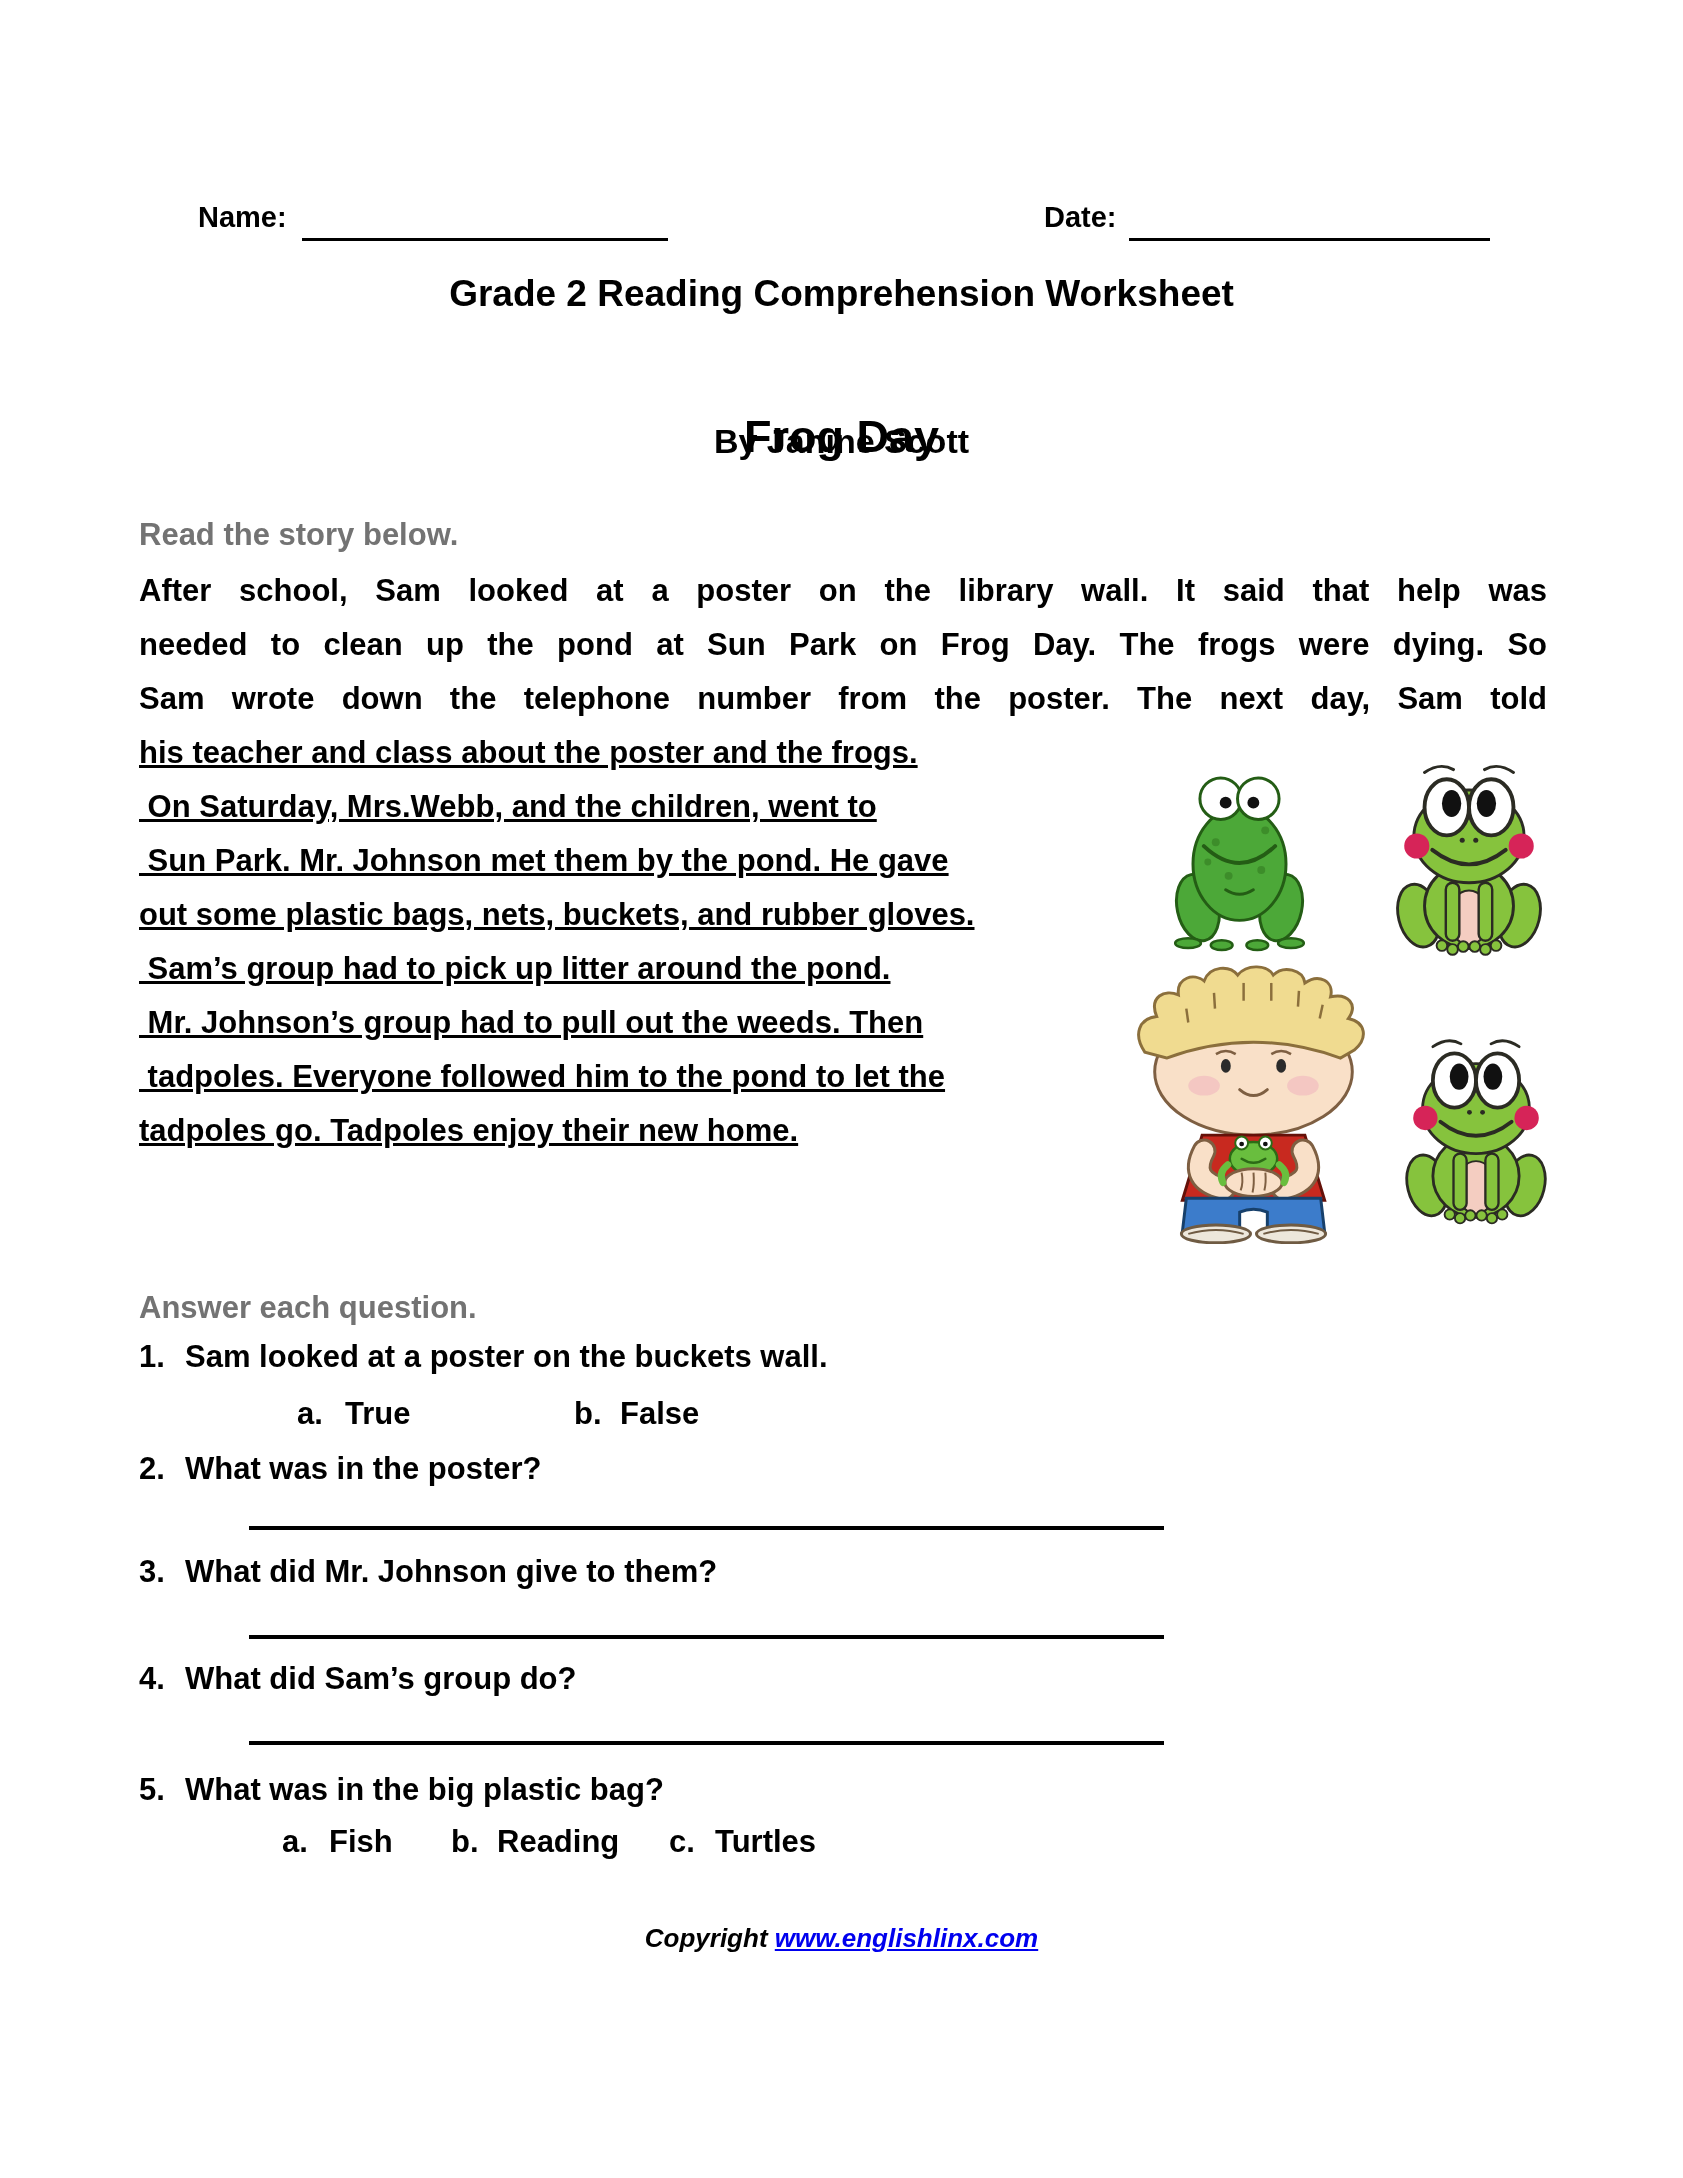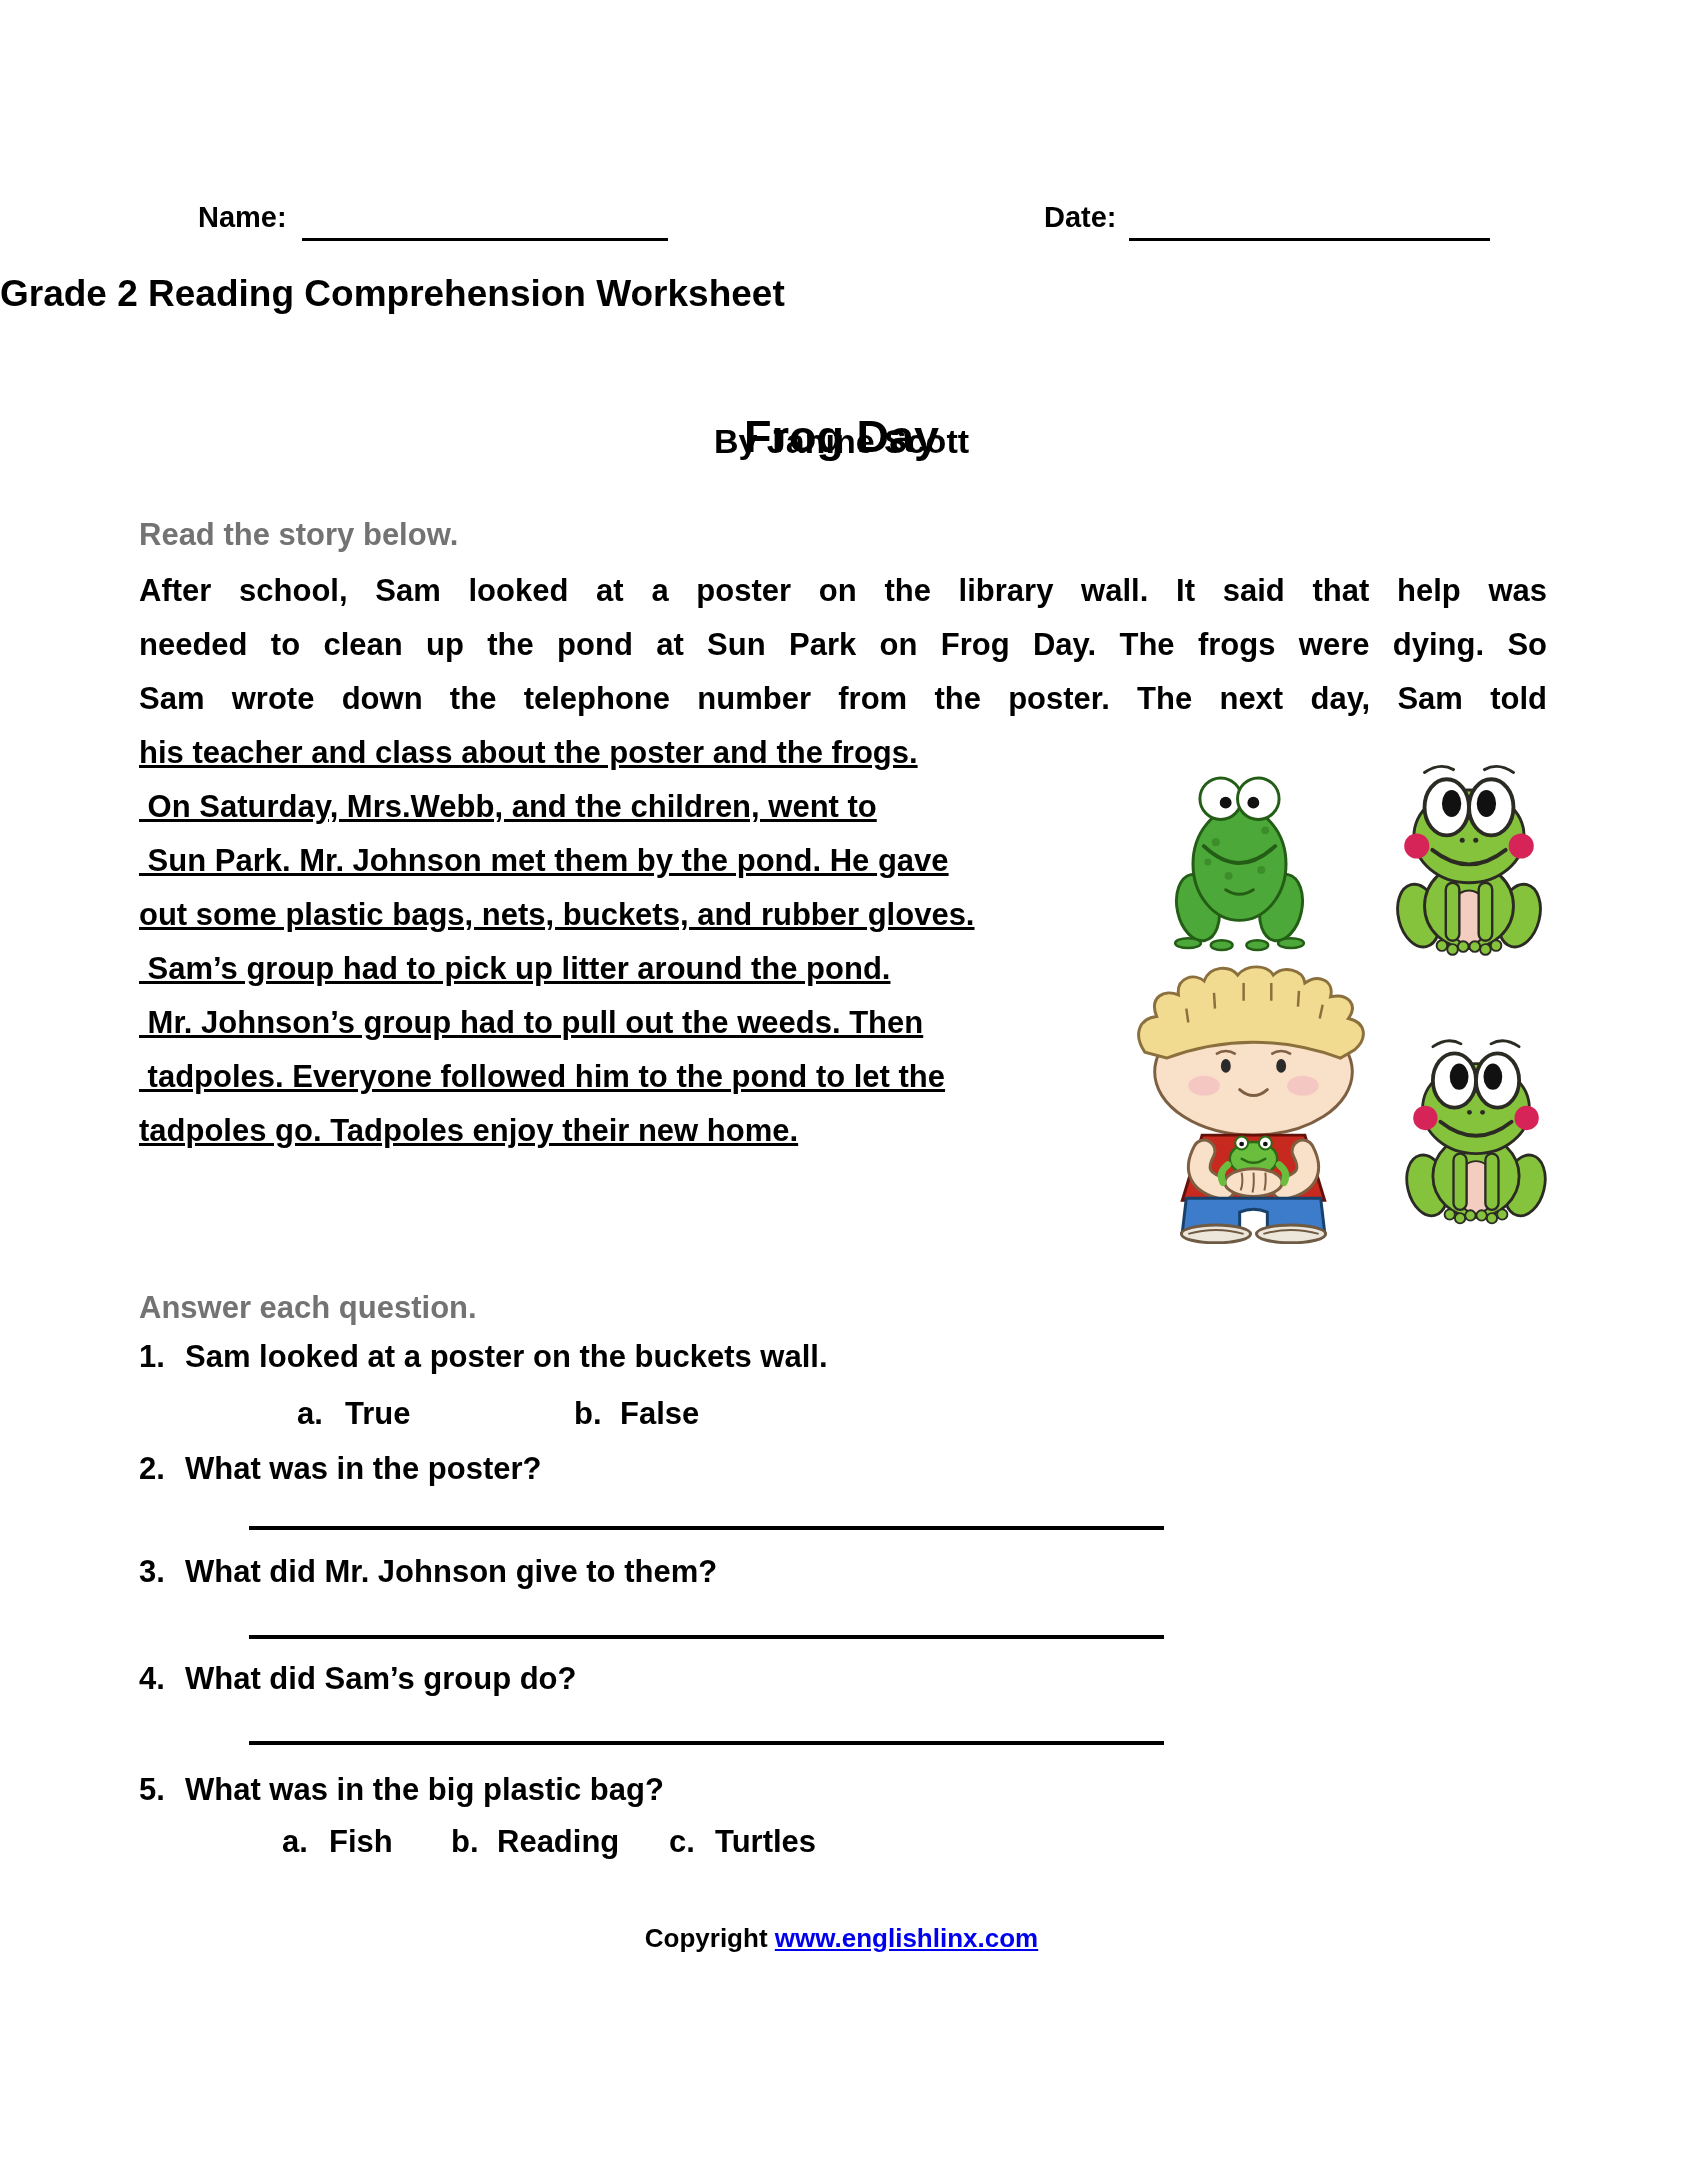--- a/index.html
+++ b/index.html
@@ -9,42 +9,42 @@
     font-weight:700;color:#000;
   }
   .sheet{position:relative;width:1683px;height:2178px;background:#fff;overflow:hidden;}
   .abs{position:absolute;}
 
   
   .hdr-label{font-size:29px;}
   .fill-line{height:0;border-bottom:3px solid #000;}
 
   
-  .title-main{left:0;right:0;text-align:left;font-size:37px;}
+  .title-main{left:0;right:0;text-align:center;font-size:37px;}
   .title-story{left:0;right:0;text-align:center;font-size:45px;margin-top:47px;}
   .byline{left:0;right:0;text-align:center;font-size:34px;}
 
   
   .instr{font-size:31px;color:#737373;}
 
   
   .story{left:139px;top:564px;width:1408px;}
   .line{height:54px;line-height:54px;font-size:31px;overflow:hidden;}
   .line.justify{text-align:justify;text-align-last:justify;}
   .line.pre{white-space:pre;text-decoration:underline;}
 
   
   .q{font-size:31px;}
   .q .num{display:inline-block;width:46px;}
   .opt-row{left:0;width:1683px;height:44px;font-size:31px;}
   .opt-row span{position:absolute;top:0;}
   .ans-line{height:0;border-bottom:4px solid #000;}
 
   
-  .footer{left:0;right:0;text-align:center;font-size:26px;}
+  .footer{left:0;right:0;text-align:center;font-size:26px;font-style:italic;}
   .footer a{color:#0000EE;text-decoration:underline;}
 
   svg{display:block;}
 </style>
 </head>
 <body>
 
 <div class="sheet">
 
   <div class="abs hdr-label" style="left:198px;top:201px;">Name:</div>

